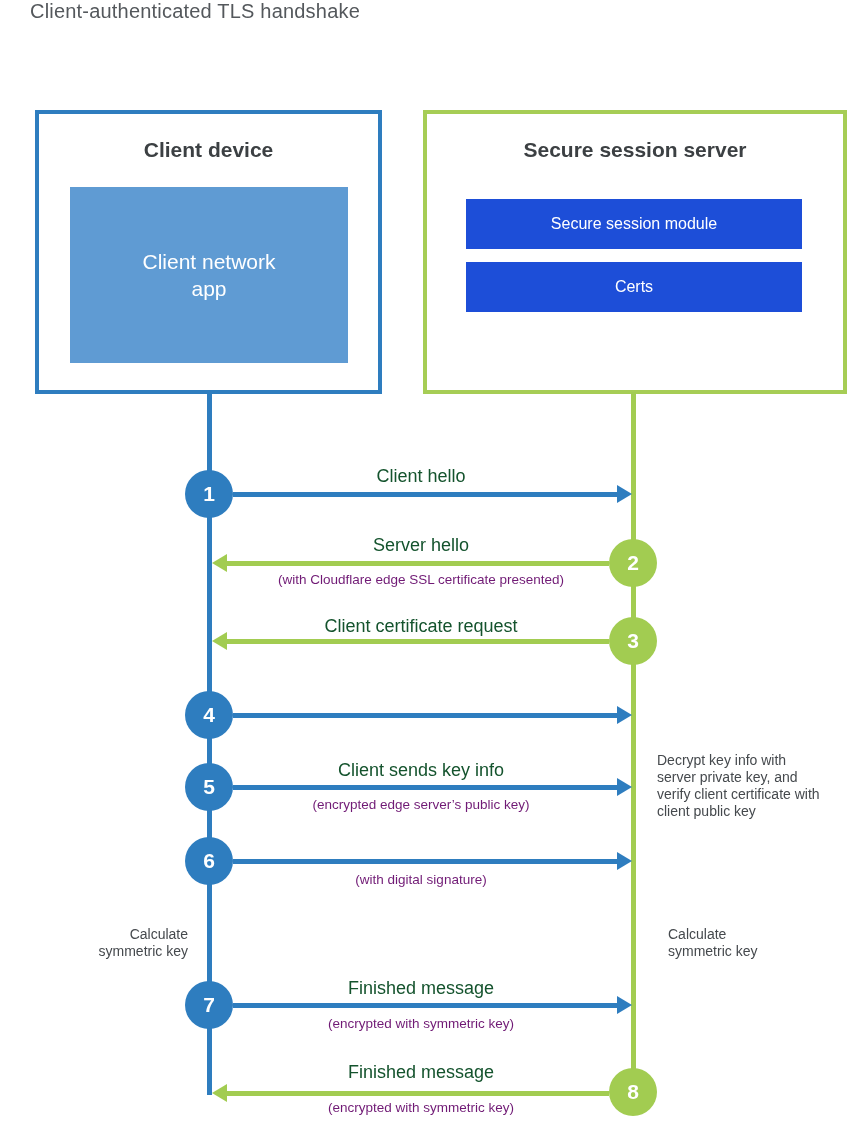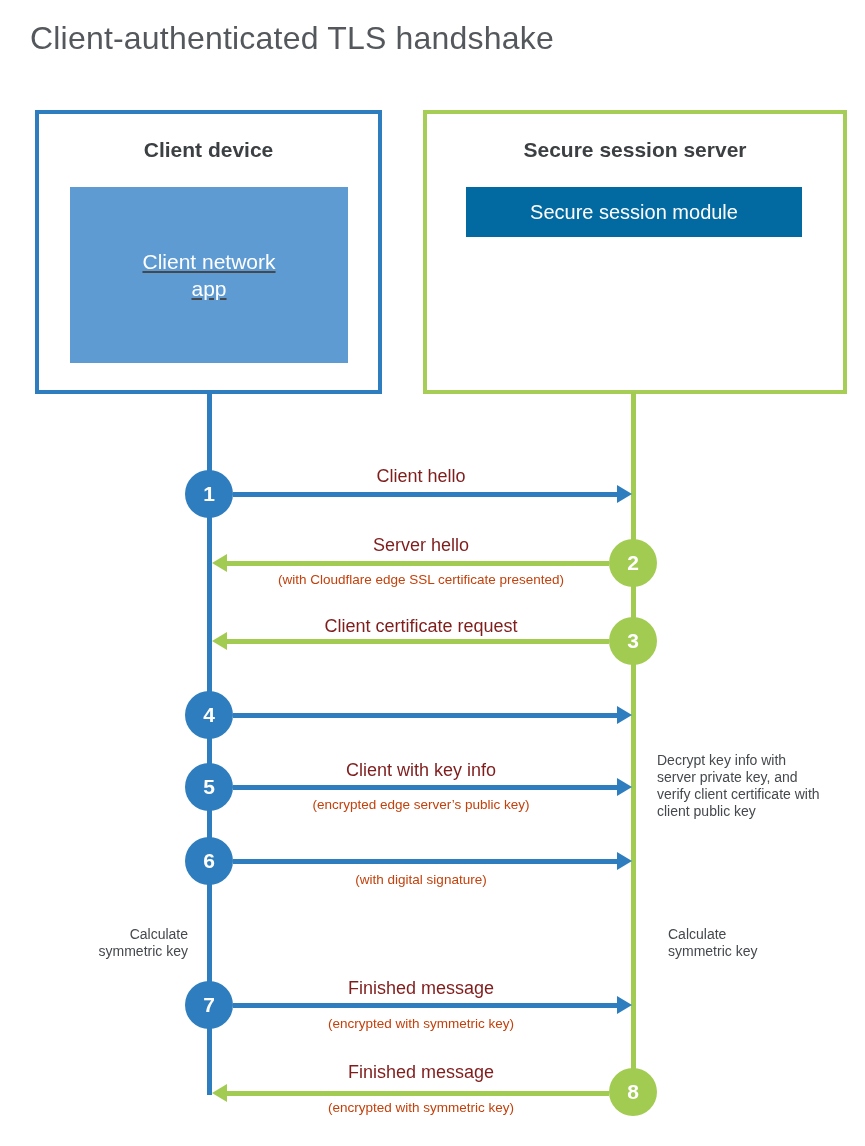--- a/index.html
+++ b/index.html
@@ -3,40 +3,40 @@
 <meta charset="utf-8">
 <style>
   html,body{margin:0;padding:0;background:#ffffff;}
   #canvas{
     position:relative;width:865px;height:1146px;background:#ffffff;overflow:hidden;
     font-family:"Liberation Sans","DejaVu Sans",sans-serif;color:#45494d;
   }
   .abs{position:absolute;}
   
   #page-title{
-    left:30px;top:20px;width:700px;font-size:32px;font-weight:300;
+    left:30px;top:0;width:700px;font-size:20px;font-weight:300;
     color:#54585c;letter-spacing:.2px;
   }
   
   .actor-box{box-sizing:border-box;background:#ffffff;}
   #client-box{left:35px;top:110px;width:347px;height:284px;border:4px solid #2e7dbf;}
   #server-box{left:423px;top:110px;width:424px;height:284px;border:4px solid #a6cd55;}
   .actor-title{
     position:absolute;left:0;top:24px;width:100%;text-align:center;
     font-size:21px;font-weight:bold;color:#3c4043;
   }
   #client-app-box{
     left:70px;top:187px;width:278px;height:176px;background:#5f9bd3;
-    display:flex;align-items:center;justify-content:center;text-align:center;text-decoration:underline;
+    display:flex;align-items:center;justify-content:center;text-align:center;
   }
   #client-app-box span{color:#ffffff;font-size:21px;width:170px;line-height:1.3;}
   .server-bar{
-    left:466px;width:336px;height:50px;background:#0369a1;
+    left:466px;width:336px;height:50px;background:#1d4ed8;
     display:flex;align-items:center;justify-content:center;
-    color:#ffffff;font-size:20px;
+    color:#ffffff;font-size:16px;margin-top:12px;
   }
   
   .lifeline{width:5px;}
   #lifeline-client{left:207px;top:392px;height:703px;background:#2e7dbf;}
   #lifeline-server{left:631px;top:392px;height:700px;background:#a2cc51;}
   
   .badge{
     width:48px;height:48px;border-radius:50%;text-align:center;line-height:48px;
     color:#ffffff;font-size:21px;font-weight:bold;z-index:4;
   }
@@ -44,24 +44,24 @@
   .badge.green{background:#a2cc51;}
   
   .bar{height:5px;z-index:2;}
   .bar.blue{background:#2e7dbf;}
   .bar.green{background:#a2cc51;}
   .head{width:0;height:0;z-index:3;}
   .head.right{border-top:9px solid transparent;border-bottom:9px solid transparent;border-left:15px solid #2e7dbf;}
   .head.left{border-top:9px solid transparent;border-bottom:9px solid transparent;border-right:15px solid #a2cc51;}
   
   .step-label{
-    left:211px;width:420px;text-align:center;font-size:18px;color:#7f1d1d;z-index:5;
+    left:211px;width:420px;text-align:center;font-size:18px;color:#14532d;z-index:5;
   }
   .step-note{
-    left:211px;width:420px;text-align:center;font-size:13.5px;color:#c2410c;z-index:5;
+    left:211px;width:420px;text-align:center;font-size:13.5px;color:#701a75;z-index:5;
   }
   .side-note{font-size:14px;line-height:17px;color:#45494d;z-index:5;}
 </style>
 </head>
 <body>
 
 <div id="canvas">
 
   <div class="abs" id="page-title">Client-authenticated TLS handshake</div>
 
@@ -69,20 +69,21 @@
     <div class="actor-title">Client device</div>
   </div>
   <div class="abs" id="client-app-box">
     <span>Client network app</span>
   </div>
 
   <div class="abs actor-box" id="server-box">
     <div class="actor-title">Secure session server</div>
   </div>
   <div class="abs server-bar" style="top:187px">Secure session module</div>
+  <div class="abs server-bar" style="top:250px">Certs</div>
 
   <div class="abs lifeline" id="lifeline-client"></div>
   <div class="abs lifeline" id="lifeline-server"></div>
 
   <div class="abs step-label" style="top:466px">Client hello</div>
   <div class="abs bar blue" style="left:233px;top:492px;width:384px"></div>
   <div class="abs head right" style="left:617px;top:485px"></div>
   <div class="abs badge blue" style="left:185px;top:470px">1</div>
 
   <div class="abs step-label" style="top:535px">Server hello</div>
@@ -93,21 +94,21 @@
 
   <div class="abs step-label" style="top:616px">Client certificate request</div>
   <div class="abs bar green" style="left:227px;top:639px;width:382px"></div>
   <div class="abs head left" style="left:212px;top:632px"></div>
   <div class="abs badge green" style="left:609px;top:617px">3</div>
 
   <div class="abs bar blue" style="left:233px;top:713px;width:384px"></div>
   <div class="abs head right" style="left:617px;top:706px"></div>
   <div class="abs badge blue" style="left:185px;top:691px">4</div>
 
-  <div class="abs step-label" style="top:760px">Client with key info</div>
+  <div class="abs step-label" style="top:760px">Client sends key info</div>
   <div class="abs bar blue" style="left:233px;top:785px;width:384px"></div>
   <div class="abs head right" style="left:617px;top:778px"></div>
   <div class="abs step-note" style="top:797px">(encrypted edge server’s public key)</div>
   <div class="abs badge blue" style="left:185px;top:763px">5</div>
 
   <div class="abs bar blue" style="left:233px;top:859px;width:384px"></div>
   <div class="abs head right" style="left:617px;top:852px"></div>
   <div class="abs step-note" style="top:872px">(with digital signature)</div>
   <div class="abs badge blue" style="left:185px;top:837px">6</div>
 

